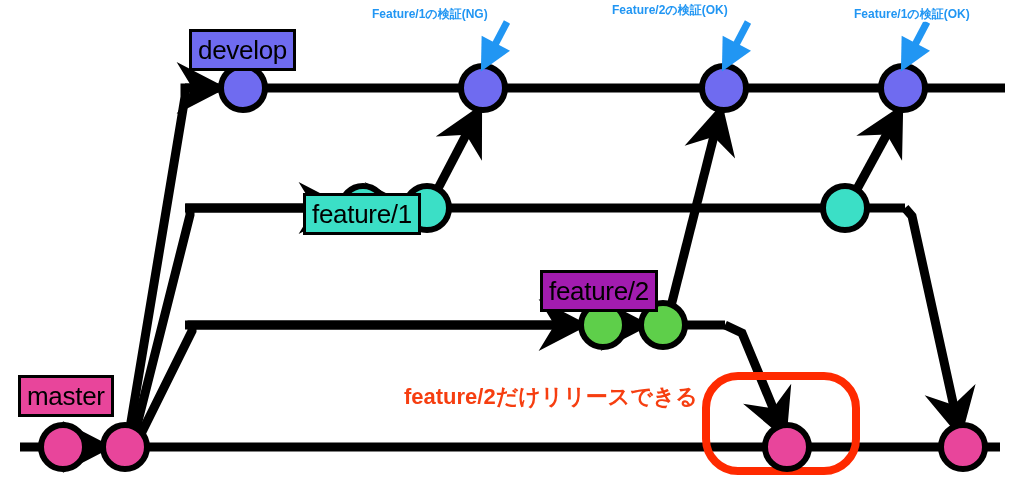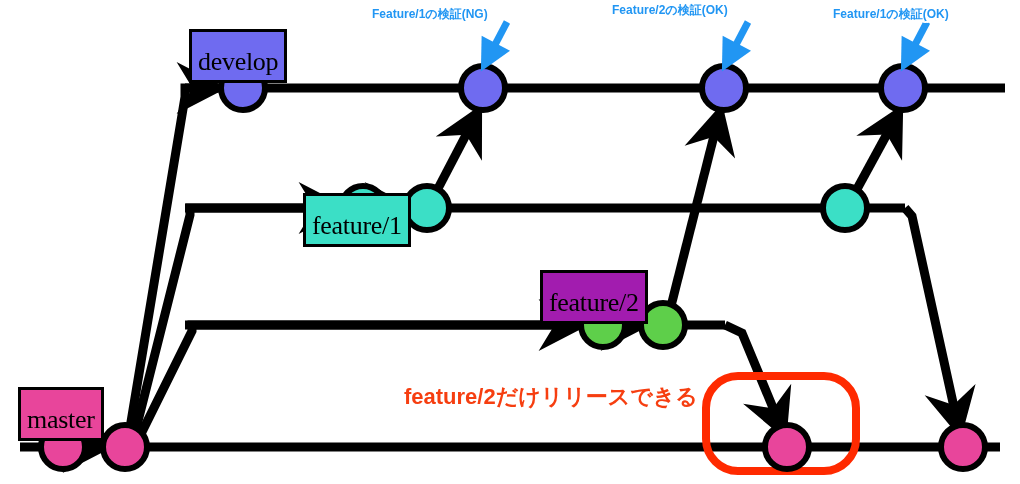--- a/index.html
+++ b/index.html
@@ -19,24 +19,24 @@
     top: 0;
     left: 0;
     width: 1020px;
     height: 484px;
     display: block;
   }
   .branch-label {
     position: absolute;
     border: 3px solid #000000;
     color: #000000;
-    font-family: Liberation Serif, serif;
+    font-family: Liberation Sans, sans-serif;
     font-size: 26px;
     line-height: 30px;
-    padding: 15px 6px 3px 6px;
+    padding: 3px 6px 3px 6px;
     white-space: nowrap;
     letter-spacing: -0.3px;
   }
   .annot {
     position: absolute;
     white-space: nowrap;
     font-family: "Liberation Sans", sans-serif;
     font-weight: bold;
   }
   .annot-blue {
@@ -146,23 +146,23 @@
 </div>
 
 <div class="branch-label" style="left:303px; top:149px; background:#3bdfc6;margin-top:44px;">
   <span>feature/1</span>
 </div>
 
 <div class="branch-label" style="left:540px; top:270px; background:#a21caf;">
   <span>feature/2</span>
 </div>
 
-<div class="branch-label" style="left:18px; top:387px; background:#e8459b;">
+<div class="branch-label" style="left:18px; top:375px; background:#e8459b;">
   <span>master</span>
 </div>
 
 <div class="annot annot-blue" style="left:372px; top:6px;">Feature/1の検証(NG)</div>
 
 <div class="annot annot-blue" style="left:612px; top:2px;">Feature/2の検証(OK)</div>
 
-<div class="annot annot-blue" style="left:833px; top:6px;">Feature/1の検証(OK)</div>
+<div class="annot annot-blue" style="left:854px; top:6px;">Feature/1の検証(OK)</div>
 
 <div class="annot annot-red" style="left:404px; top:382px;">feature/2だけリリースできる</div>
 
 </body></html>

